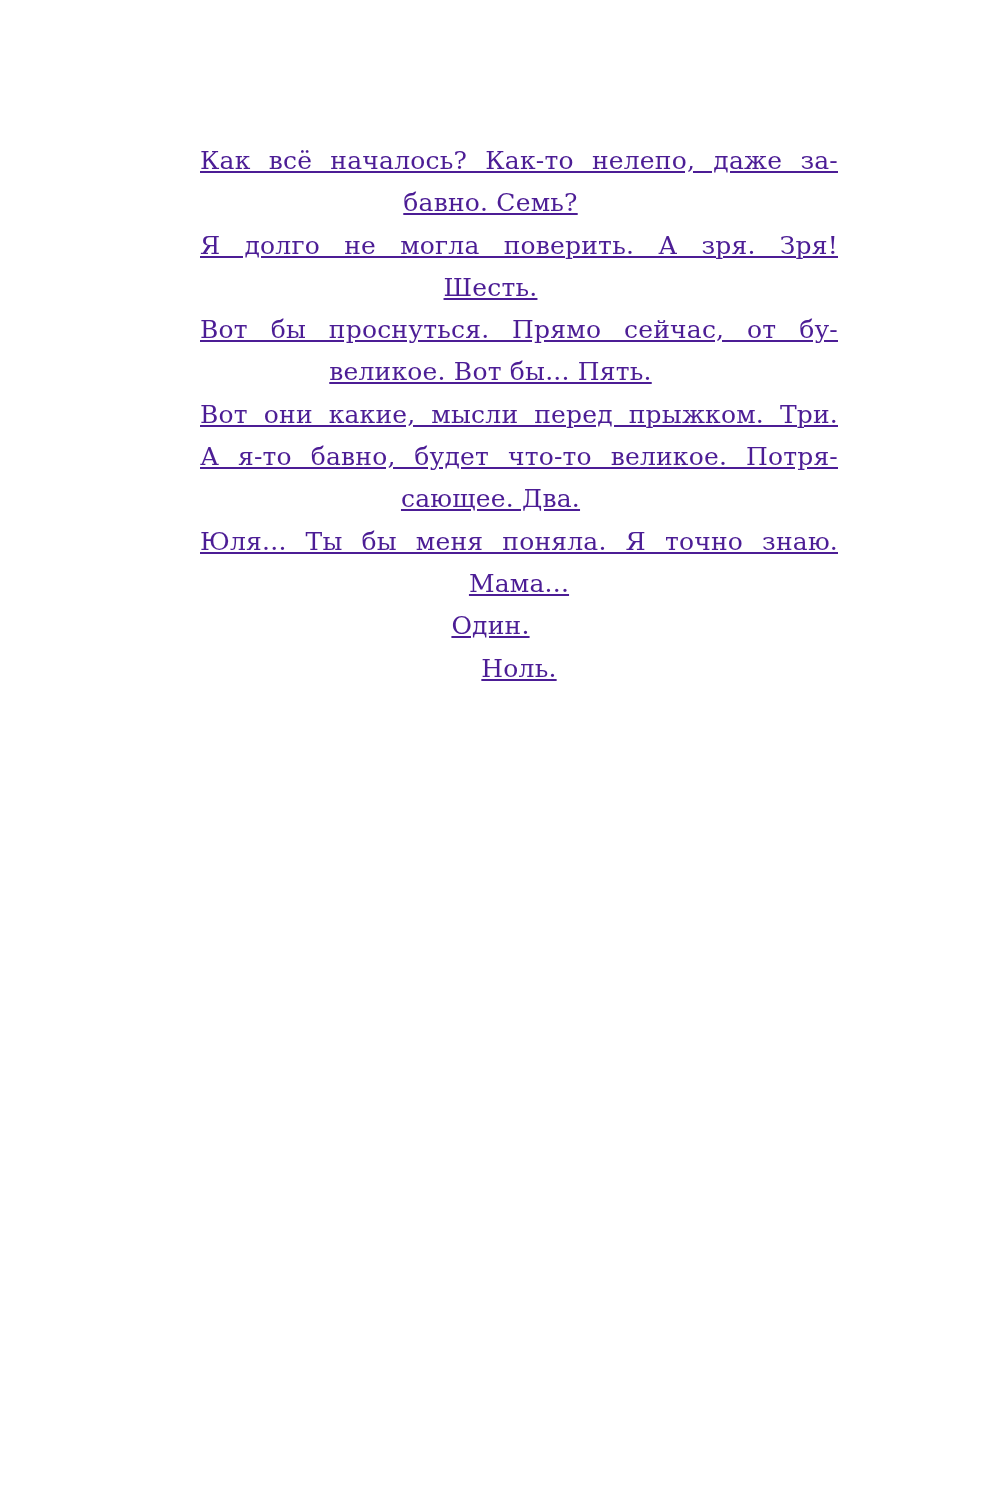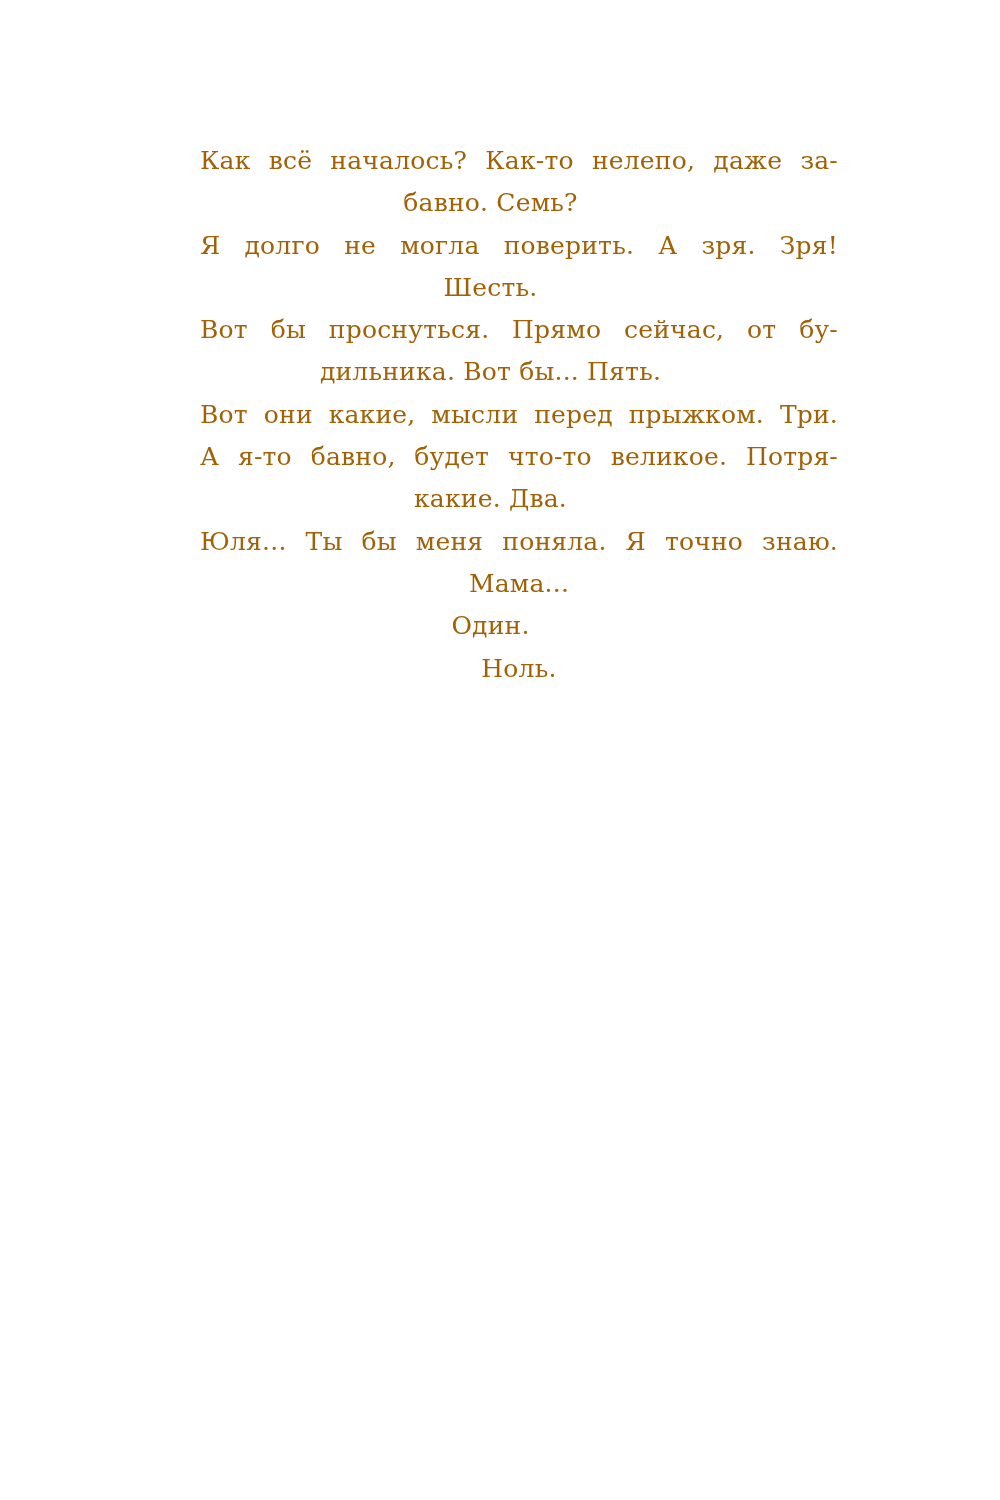--- a/index.html
+++ b/index.html
@@ -15,22 +15,23 @@
     overflow: hidden;
   }
   .textblock {
     position: absolute;
     left: 143px;
     top: 140px;
     width: 695px;
     font-family: "DejaVu Serif", "Liberation Serif", serif;
     font-size: 25px;
     line-height: 42.3px;
-    color: #a16207;
+    color: #4c1d95;
     letter-spacing: 0.2px;
+    text-decoration: underline;
   }
   .line {
     text-align: center;
   }
   .line.i {
     text-indent: 57px;
   }
   .line.j {
     text-align: justify;
     text-align-last: justify;
@@ -39,22 +40,22 @@
 </head>
 <body>
 
 <div class="page">
   <div class="textblock">
     <div class="line i j">Как всё началось? Как-то нелепо, даже за-</div>
     <div class="line">бавно. Семь?</div>
     <div class="line i j">Я долго не могла поверить. А зря. Зря!</div>
     <div class="line">Шесть.</div>
     <div class="line i j">Вот бы проснуться. Прямо сейчас, от бу-</div>
-    <div class="line">дильника. Вот бы... Пять.</div>
+    <div class="line">великое. Вот бы... Пять.</div>
     <div class="line i j">Вот они какие, мысли перед прыжком. Три.</div>
     <div class="line i j">А я-то бавно, будет что-то великое. Потря-</div>
-    <div class="line">какие. Два.</div>
+    <div class="line">сающее. Два.</div>
     <div class="line i j">Юля... Ты бы меня поняла. Я точно знаю.</div>
     <div class="line i">Мама...</div>
     <div class="line">Один.</div>
     <div class="line i">Ноль.</div>
   </div>
 </div>
 
 </body></html>

